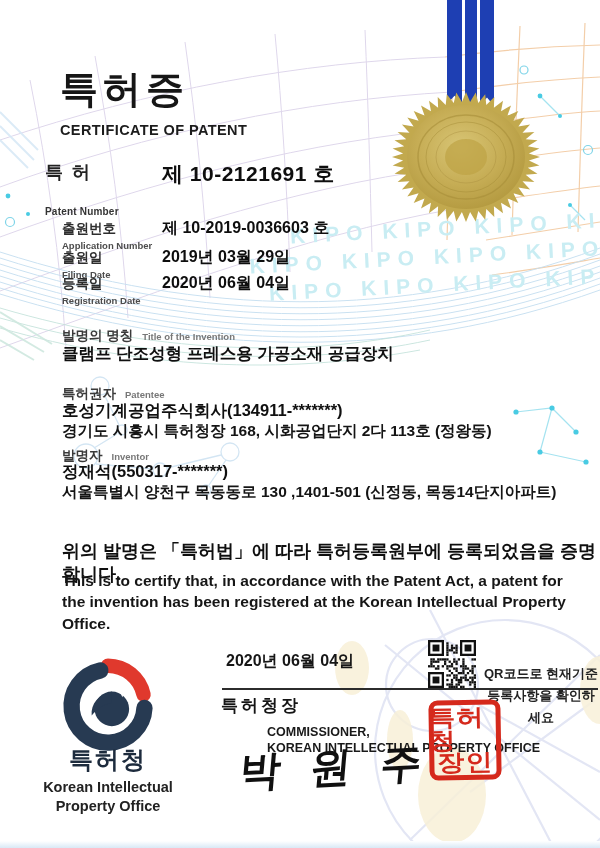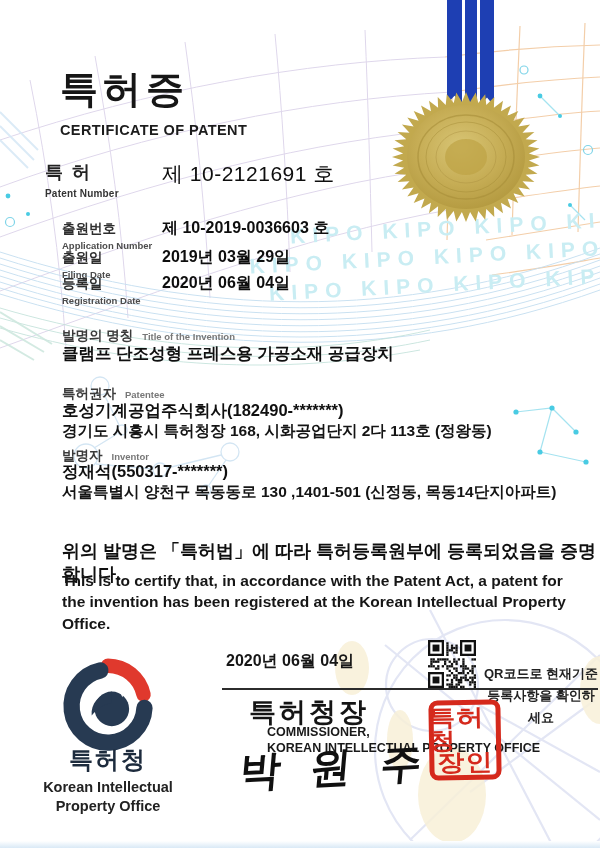--- a/index.html
+++ b/index.html
@@ -4,34 +4,34 @@
 <style>
   html,body{margin:0;padding:0;background:#ffffff;}
   .page{position:relative;width:600px;height:848px;background:#ffffff;overflow:hidden;
         font-family:"Liberation Sans","DejaVu Sans",sans-serif;color:#1b1b1b;}
   .abs{position:absolute;}
   .bg{position:absolute;left:0;top:0;z-index:0;}
   .z{z-index:5;}
   .title-kr{font-size:38px;font-weight:800;letter-spacing:5px;color:#161616;}
   .title-en{font-size:14.5px;font-weight:700;letter-spacing:.4px;color:#1c1c1c;margin-top:7px;}
   .fld-kr-lg{font-size:18px;font-weight:800;letter-spacing:2px;color:#222;}
-  .fld-en-lg{font-size:10px;font-weight:700;color:#333;margin-top:4px;letter-spacing:.2px;}
+  .fld-en-lg{font-size:10px;font-weight:700;color:#333;margin-top:22px;letter-spacing:.2px;}
   .fld-kr{font-size:13.5px;font-weight:700;color:#2d2d2d;}
   .fld-en{font-size:9.5px;font-weight:700;color:#4c4c4c;margin-top:2px;}
-  .val-lg{font-size:21px;font-weight:400;color:#0e0e0e;letter-spacing:.5px;}
+  .val-lg{font-size:21px;font-weight:700;color:#0e0e0e;letter-spacing:.5px;}
   .val-md{font-size:16px;font-weight:800;color:#0e0e0e;}
   .sec-kr{font-size:13.5px;font-weight:700;color:#3a3a3a;}
   .sec-en{font-size:9.5px;font-weight:700;color:#777;margin-left:9px;}
   .sec-val{font-size:16.5px;font-weight:800;color:#101010;}
   .sec-addr{font-size:15.5px;font-weight:700;color:#141414;}
   .stmt-kr{font-size:18px;font-weight:800;color:#0f0f0f;width:535px;line-height:1.25;}
   .stmt-en{font-size:15.5px;font-weight:700;color:#161616;width:528px;line-height:1.38;}
   .date{font-size:16px;font-weight:700;color:#161616;}
   .divider{border-top:2px solid #2c2c2c;width:376px;height:0;}
-  .comm-kr{font-size:27px;font-weight:800;letter-spacing:3px;color:#141414;margin-left:28px;}
+  .comm-kr{font-size:17px;font-weight:800;letter-spacing:3px;color:#141414;}
   .comm-en{font-size:12.5px;font-weight:800;color:#191919;line-height:1.25;}
   .sig{font-size:41px;font-weight:700;letter-spacing:9px;color:#101010;
        transform:rotate(-3deg) skewX(-8deg);transform-origin:left center;}
   .qr-caption{font-size:13px;font-weight:700;color:#222;line-height:1.7;text-align:center;width:118px;}
   .seal{width:62px;height:70px;border:5px solid #d5291c;border-radius:9px;display:flex;flex-direction:column;
         align-items:center;justify-content:center;transform:rotate(-1deg);}
   .seal div{font-size:23px;font-weight:900;color:#d5291c;line-height:.98;letter-spacing:1px;transform:scaleX(1.18);}
   .logo-kr{font-size:24px;font-weight:800;letter-spacing:2px;color:#1d2b3d;text-align:center;width:120px;}
   .logo-en{font-size:14.5px;font-weight:700;color:#222;line-height:1.32;text-align:center;width:160px;}
   .ribbon{position:absolute;top:0;background:#1e3fb3;z-index:2;
@@ -207,21 +207,21 @@
   <div class="abs z row-flex" style="left:62px;top:327px;">
     <span class="sec-kr">발명의 명칭</span>
     <span class="sec-en">Title of the Invention</span>
   </div>
   <div class="abs z sec-val" style="left:62px;top:343px;">클램프 단조성형 프레스용 가공소재 공급장치</div>
 
   <div class="abs z row-flex" style="left:62px;top:385px;">
     <span class="sec-kr">특허권자</span>
     <span class="sec-en">Patentee</span>
   </div>
-  <div class="abs z sec-val" style="left:62px;top:400px;">호성기계공업주식회사(182490-*******)</div>
+  <div class="abs z sec-val" style="left:62px;top:400px;">호성기계공업주식회사(134911-*******)</div>
   <div class="abs z sec-addr" style="left:62px;top:421px;">경기도 시흥시 특허청장 168, 시화공업단지 2다 113호 (정왕동)</div>
 
   <div class="abs z row-flex" style="left:62px;top:447px;">
     <span class="sec-kr">발명자</span>
     <span class="sec-en">Inventor</span>
   </div>
   <div class="abs z sec-val" style="left:62px;top:461px;">정재석(550317-*******)</div>
   <div class="abs z sec-addr" style="left:62px;top:482px;">서울특별시 양천구 목동동로 130 ,1401-501 (신정동, 목동14단지아파트)</div>
 
   <div class="abs z stmt-kr" style="left:62px;top:540px;">위의 발명은 「특허법」에 따라 특허등록원부에 등록되었음을 증명합니다.</div>

